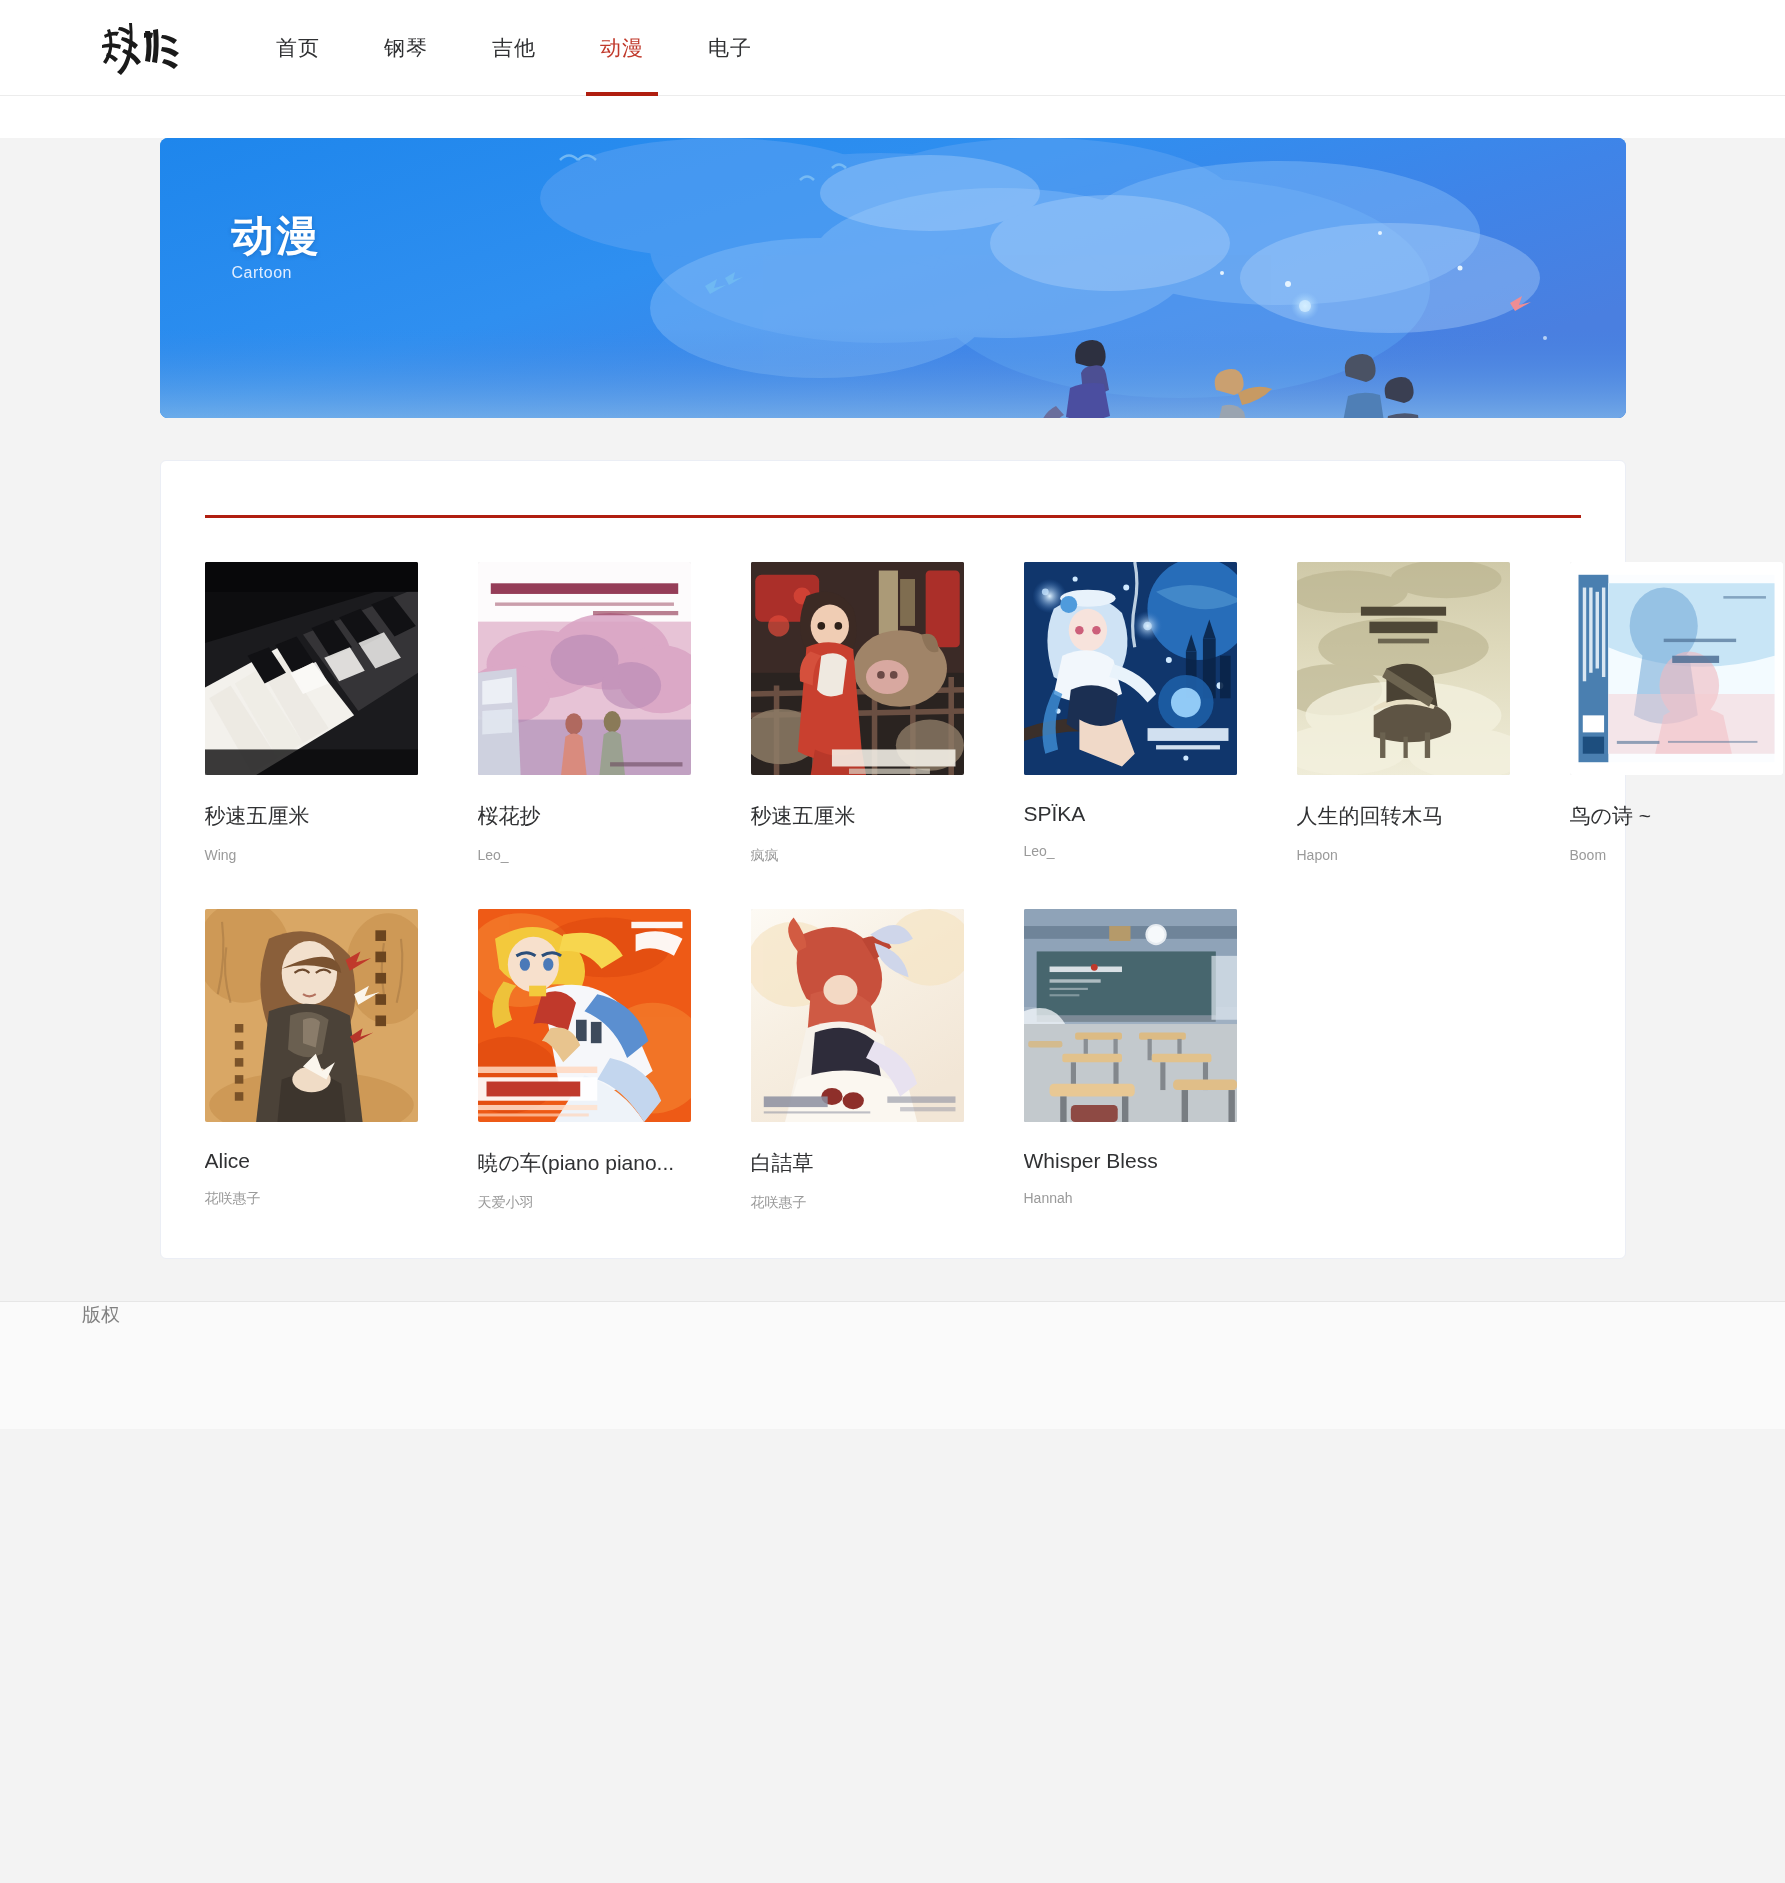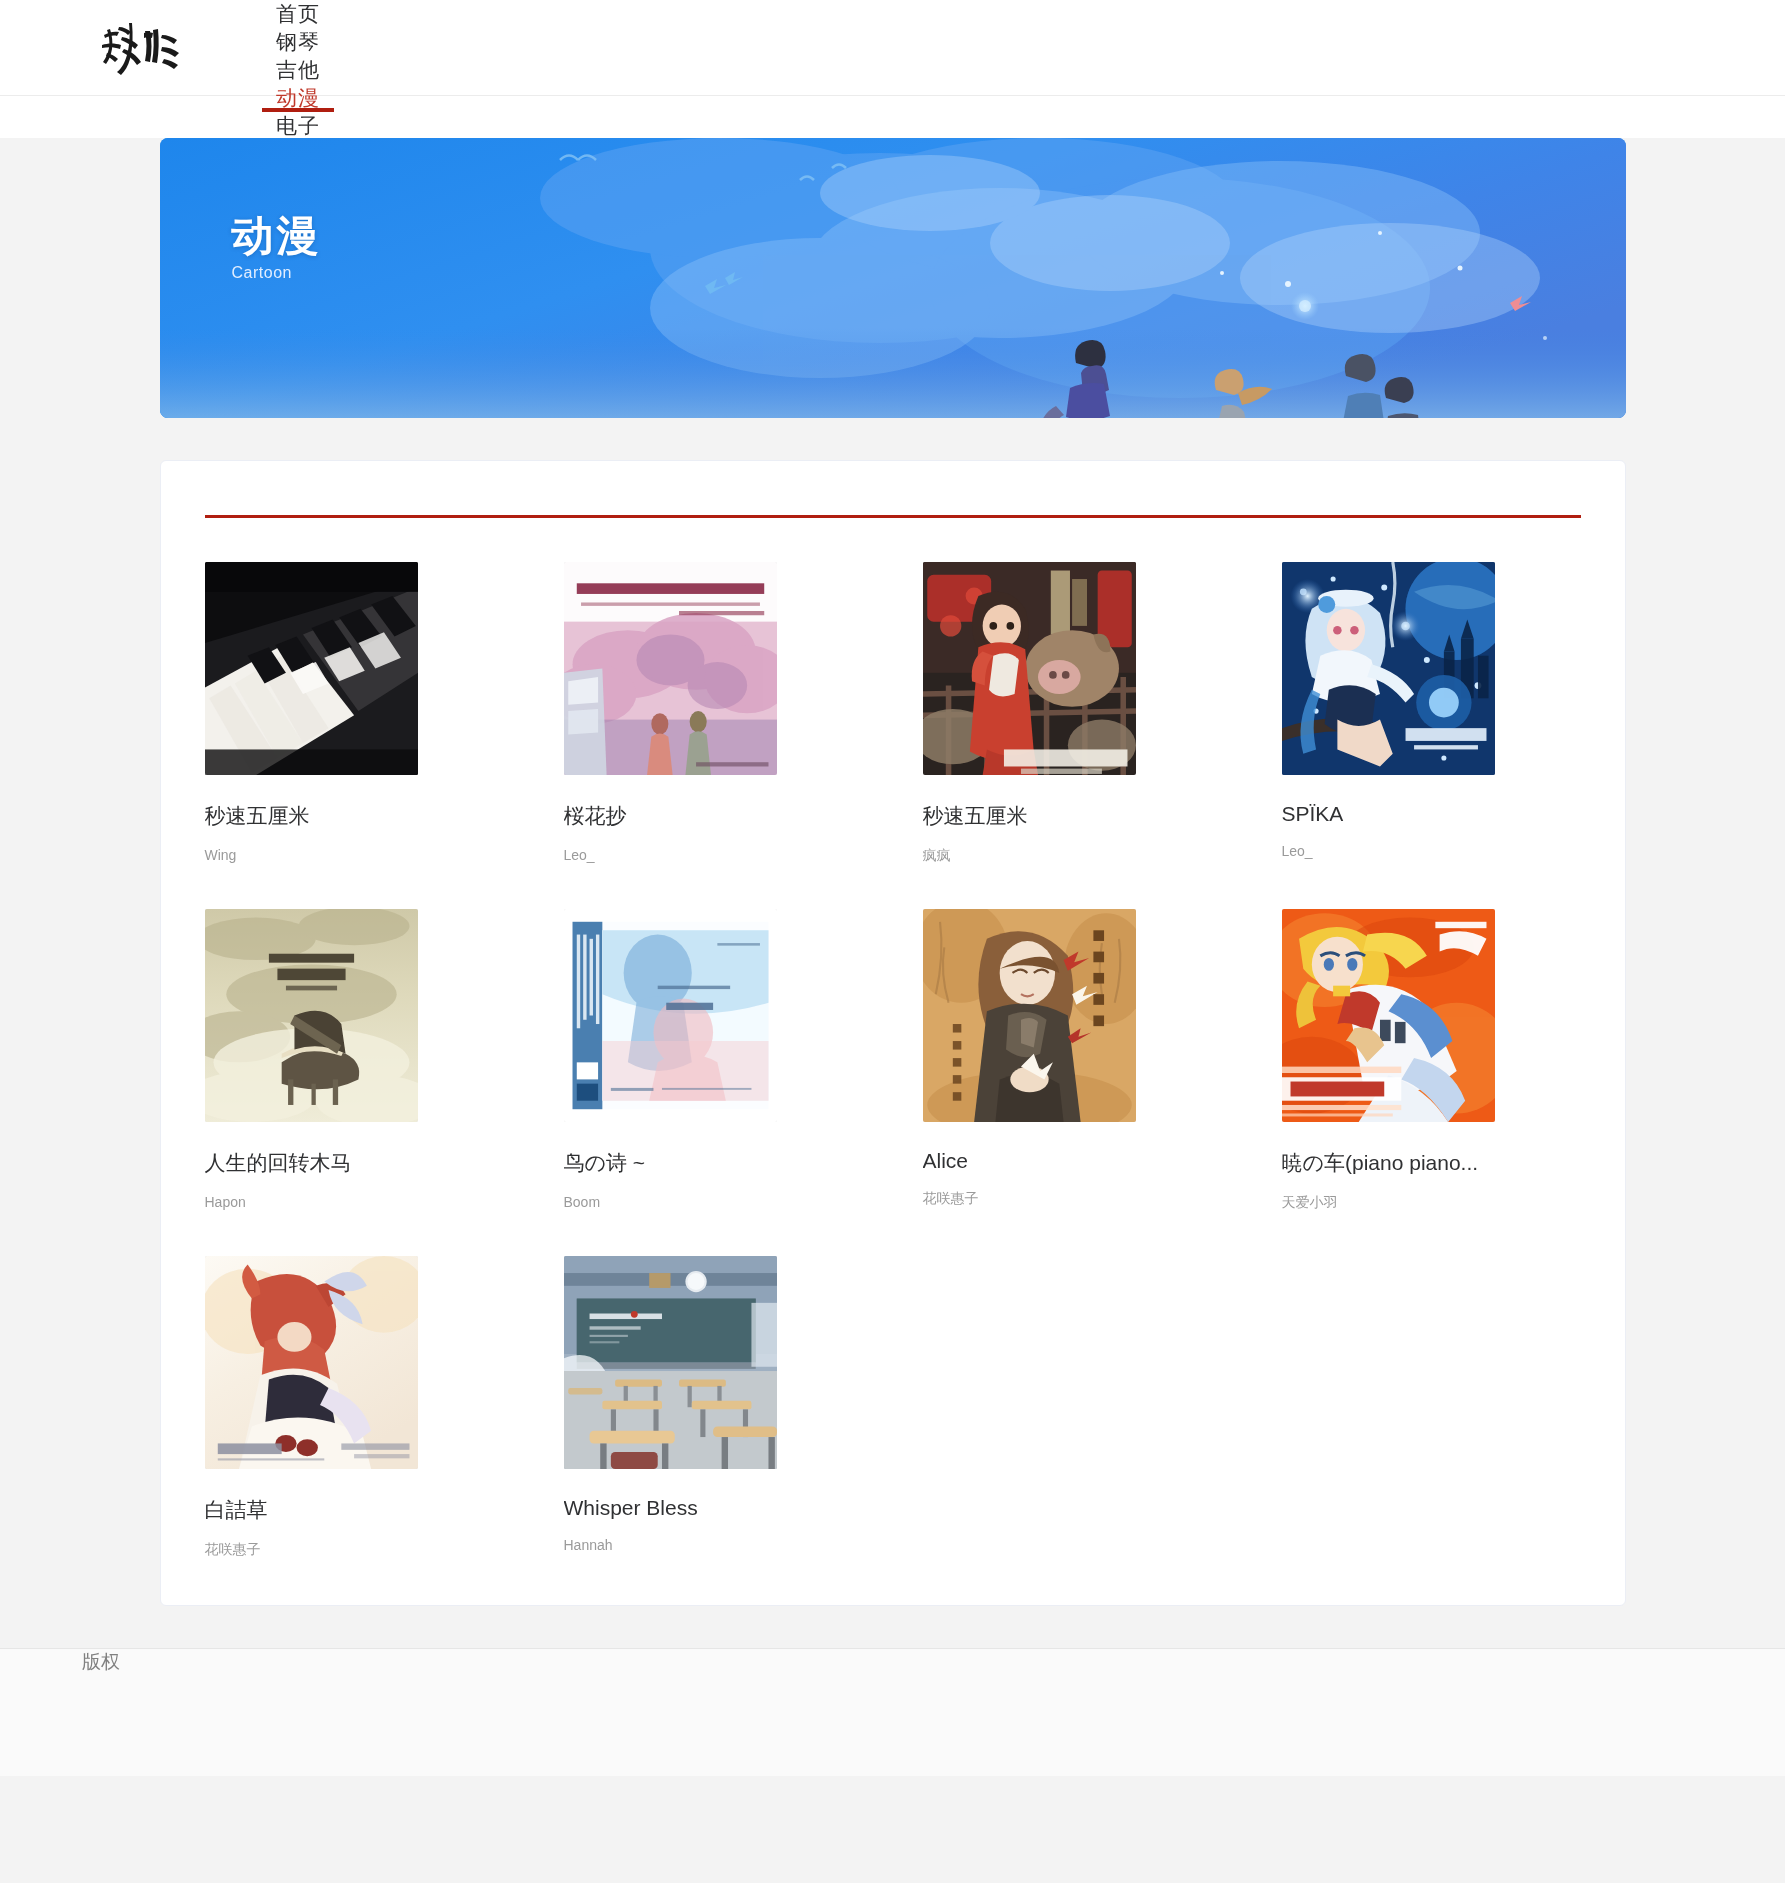--- a/index.html
+++ b/index.html
@@ -21,21 +21,21 @@
     padding-left: 98px;
     position: relative;
   }
   .logo {
     width: 86px; height: 54px;
     display: flex; align-items: center; justify-content: center;
     margin-right: 60px;
     flex: 0 0 auto;
   }
   .logo svg { display: block; }
-  .nav-items { display: flex; align-items: stretch; height: 96px; flex-direction: column; }
+  .nav-items { display: flex; align-items: stretch; height: 96px; }
   .nav-item {
     display: flex; align-items: center;
     padding: 0 32px;
     font-size: 21px;
     color: #303133;
     cursor: pointer;
     position: relative;
     letter-spacing: 1px;
   }
   .nav-item.active { color: #c0392b; }
@@ -103,21 +103,21 @@
     margin-top: 16px;
     height: 3px;
     background: #b01e10;
     width: 100%;
   }
 
   
   .grid {
     margin-top: 44px;
     display: grid;
-    grid-template-columns: repeat(4, 1fr);
+    grid-template-columns: repeat(6, 1fr);
     column-gap: 60px;
     row-gap: 44px;
   }
   .song { width: 100%; cursor: pointer; }
   .cover {
     width: 213px; height: 213px;
     border-radius: 2px;
     overflow: hidden;
     position: relative;
     background: #ddd;

